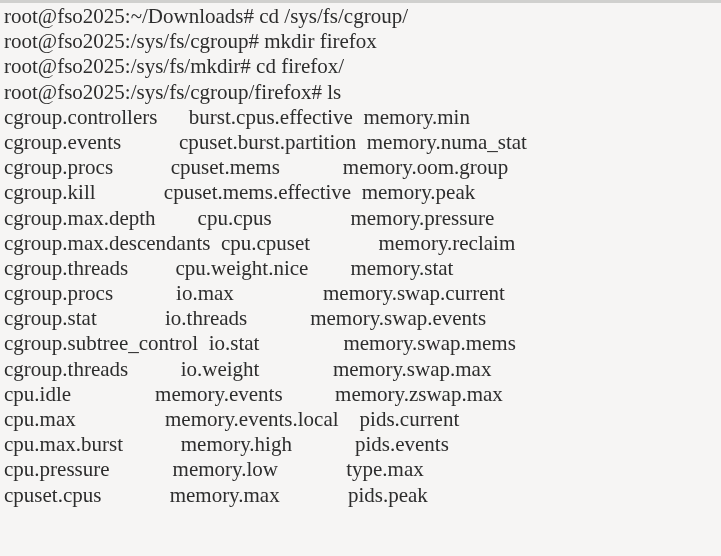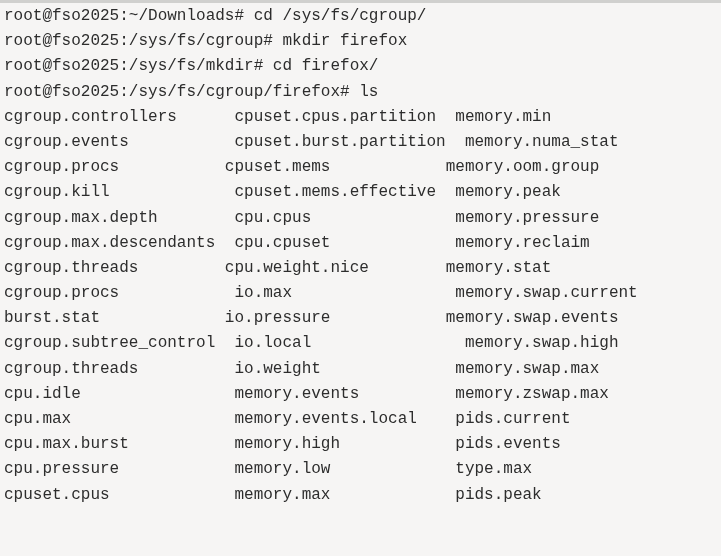--- a/index.html
+++ b/index.html
@@ -7,22 +7,22 @@
     padding: 0;
     width: 721px;
     height: 556px;
     overflow: hidden;
     background: #f6f5f4;
   }
   .terminal {
     width: 721px;
     height: 556px;
     background: var(--bg, #f6f5f4);
-    font-family: Liberation Mono, monospace;
-    font-size: 16px;
+    font-family: Liberation Serif, serif;
+    font-size: 21px;
     line-height: 25.2px;
     color: var(--fg, #2d2d2d);
     box-sizing: border-box;
   }
   .top-bar {
     width: 100%;
     height: 3px;
     background: var(--topbar, #d0d0ce);
   }
   .screen {
@@ -37,30 +37,30 @@
 <body>
 
 <div class="terminal" style="--bg: #f6f5f4; --fg: #2d2d2d; --cursor: #333333; --topbar: #d0d0ce;">
   <div class="top-bar"></div>
   <div class="screen">
     <div class="line">root@fso2025:~/Downloads# cd /sys/fs/cgroup/</div>
     <div class="line">root@fso2025:/sys/fs/cgroup# mkdir firefox</div>
     <div class="line">root@fso2025:/sys/fs/mkdir# cd firefox/</div>
     <div class="line">root@fso2025:/sys/fs/cgroup/firefox# ls</div>
     <div>
-        <div class="line">cgroup.controllers      cpuset.cpus.partition  memory.min</div>
+        <div class="line">cgroup.controllers      burst.cpus.effective  memory.min</div>
         <div class="line">cgroup.events           cpuset.burst.partition  memory.numa_stat</div>
         <div class="line">cgroup.procs           cpuset.mems            memory.oom.group</div>
         <div class="line">cgroup.kill             cpuset.mems.effective  memory.peak</div>
         <div class="line">cgroup.max.depth        cpu.cpus               memory.pressure</div>
         <div class="line">cgroup.max.descendants  cpu.cpuset             memory.reclaim</div>
         <div class="line">cgroup.threads         cpu.weight.nice        memory.stat</div>
         <div class="line">cgroup.procs            io.max                 memory.swap.current</div>
-        <div class="line">burst.stat             io.pressure            memory.swap.events</div>
-        <div class="line">cgroup.subtree_control  io.local                memory.swap.high</div>
+        <div class="line">cgroup.stat             io.threads            memory.swap.events</div>
+        <div class="line">cgroup.subtree_control  io.stat                memory.swap.mems</div>
         <div class="line">cgroup.threads          io.weight              memory.swap.max</div>
         <div class="line">cpu.idle                memory.events          memory.zswap.max</div>
         <div class="line">cpu.max                 memory.events.local    pids.current</div>
         <div class="line">cpu.max.burst           memory.high            pids.events</div>
         <div class="line">cpu.pressure            memory.low             type.max</div>
         <div class="line">cpuset.cpus             memory.max             pids.peak</div>
       </div>
     <div class="line">
       
     </div>

